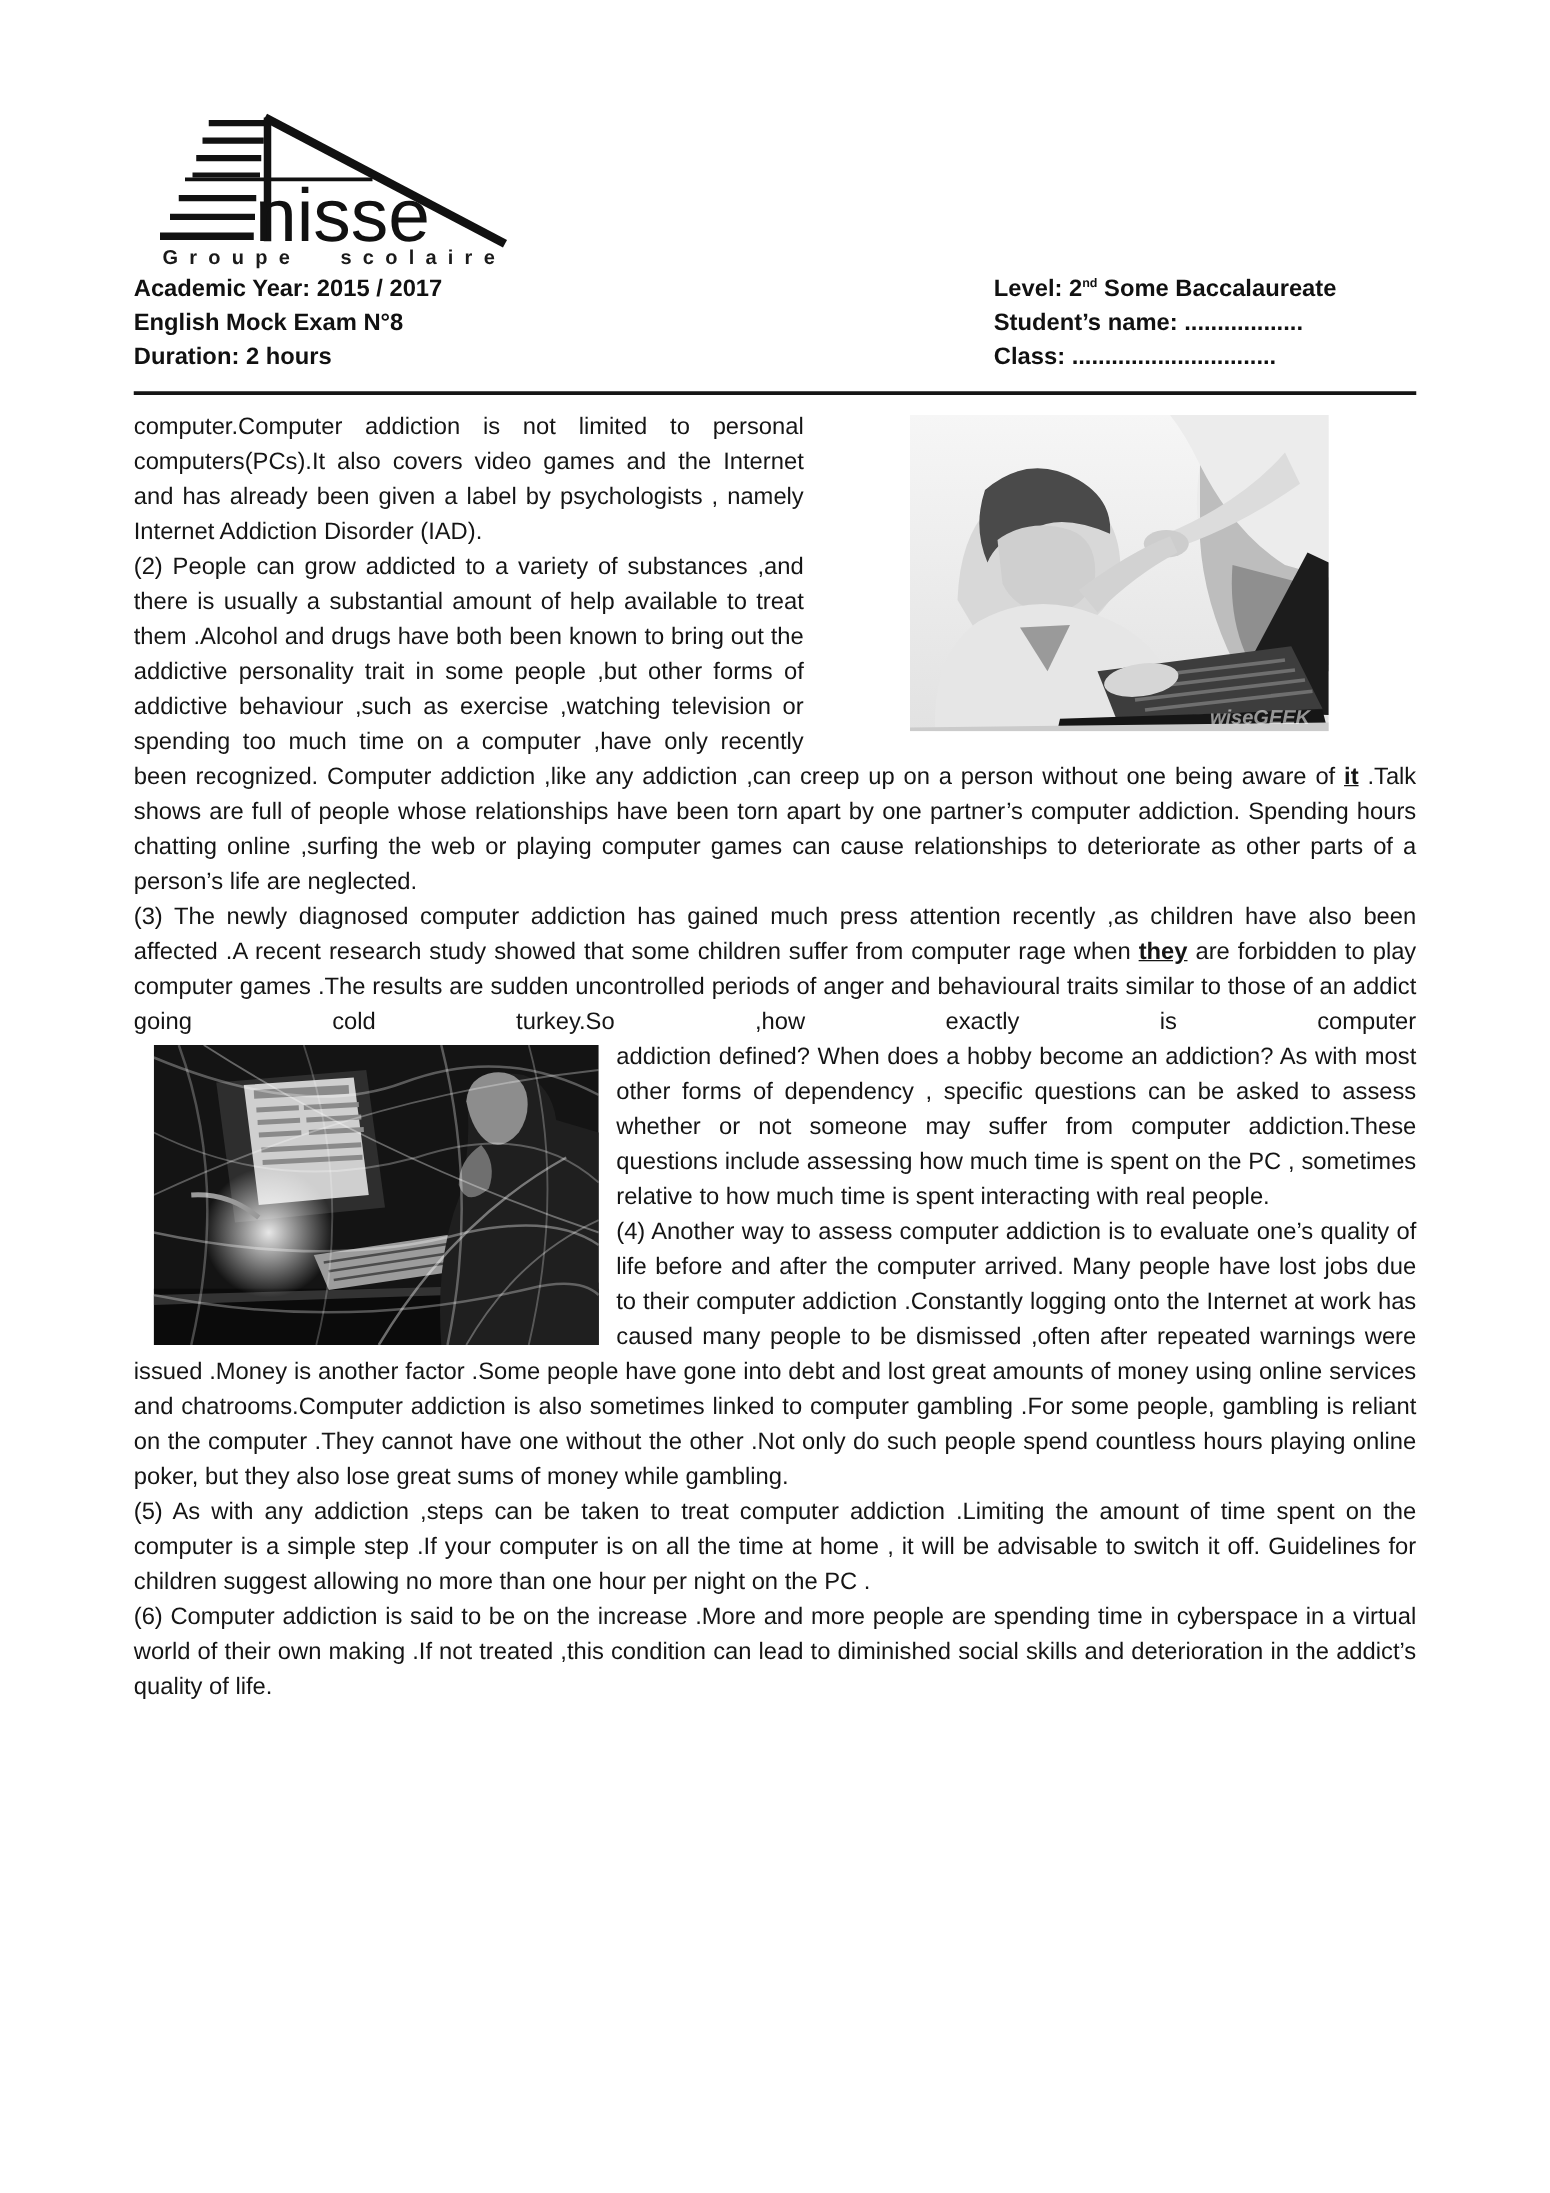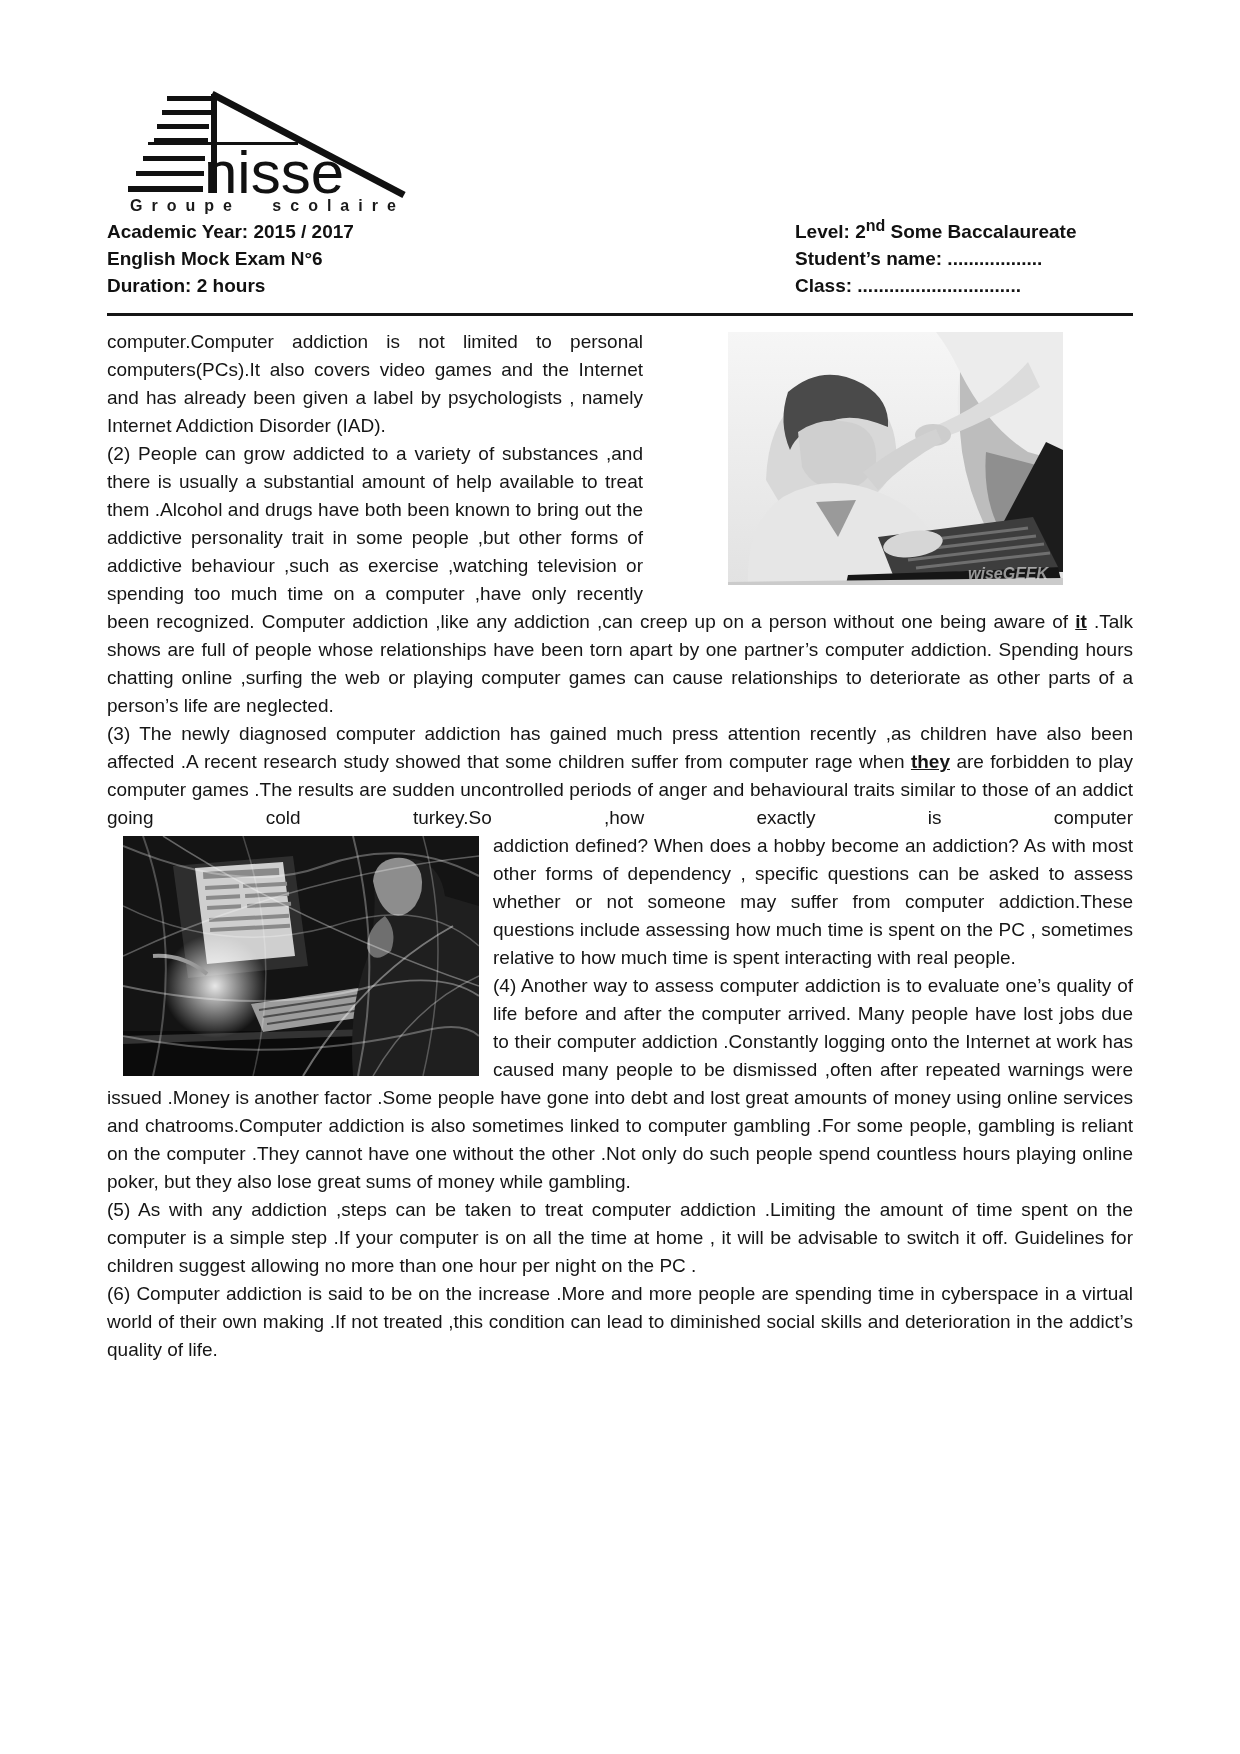--- a/index.html
+++ b/index.html
@@ -17,21 +17,21 @@
   .logo-wrap{position:absolute;left:112px;top:83px;width:310px;}
   .logo-sub{
     margin-top:-20px;margin-left:18px;
     font-size:16px;font-weight:bold;color:#1a1a1a;
     letter-spacing:9px;word-spacing:18px;
   }
   
   .header{position:absolute;left:107px;top:218px;width:1026px;font-size:19px;font-weight:bold;line-height:27px;color:#111;}
   .header-left{position:absolute;left:0;top:0;}
   .header-right{position:absolute;left:688px;top:0;}
-  .sup{font-size:16px;vertical-align:super;line-height:0;}
+  .sup{font-size:10px;vertical-align:super;line-height:0;}
   .rule{position:absolute;left:107px;top:313px;width:1026px;border-top:3px solid #151515;}
   
   .article{
     position:absolute;left:107px;top:328px;width:1026px;
     font-size:19px;line-height:28px;text-align:justify;
   }
   .article p{margin:0 0 0 0;}
   .para{margin-top:22px;}
   .first{margin-top:0;}
   .justify-all{text-align:justify;text-align-last:justify;}
@@ -63,21 +63,21 @@
       <path d="M100,11 L292,112" stroke="#111" stroke-width="7" fill="none"></path>
 
       <text x="92" y="110" font-family="Liberation Sans, DejaVu Sans, sans-serif" font-size="60" fill="#111">nisse</text>
     </svg>
     <div class="logo-sub">Groupe scolaire</div>
   </div>
 
   <div class="header">
     <div class="header-left">
       <div>Academic Year: 2015 / 2017</div>
-      <div>English Mock Exam N°6</div>
+      <div>English Mock Exam N°8</div>
       <div>Duration: 2 hours</div>
     </div>
     <div class="header-right">
       <div><span>Level: 2</span><span class="sup">nd</span><span> Some Baccalaureate</span></div>
       <div>Student’s name: ..................</div>
       <div>Class: ...............................</div>
     </div>
   </div>
   <div class="rule"></div>
 

